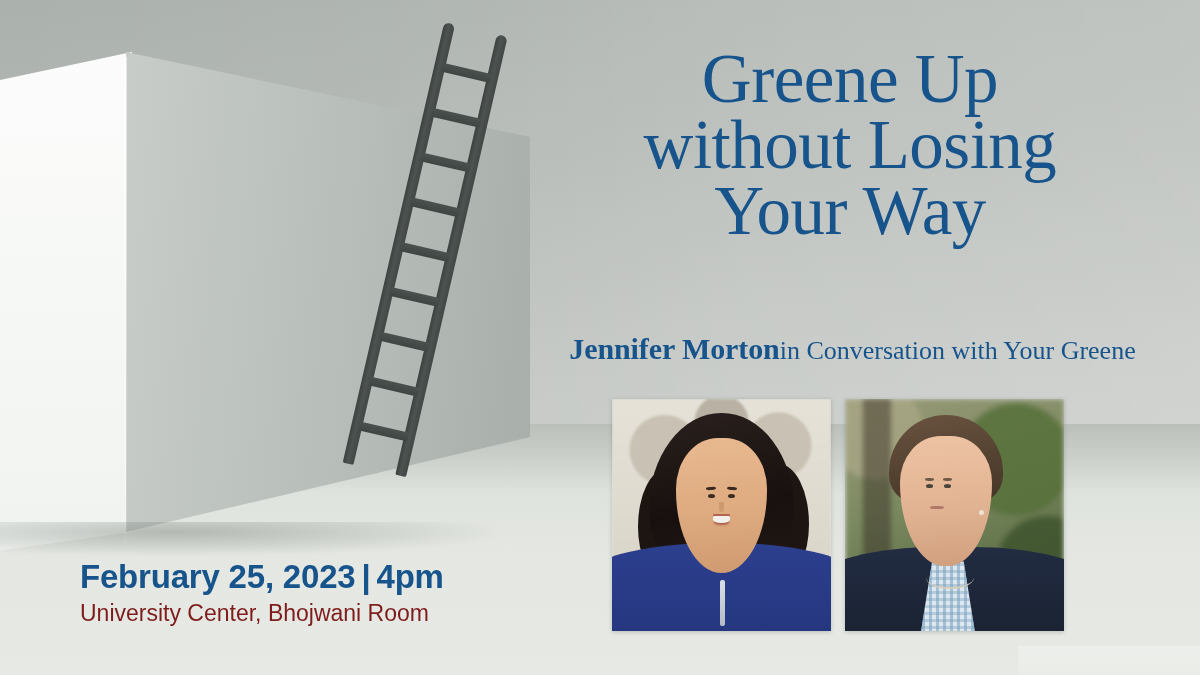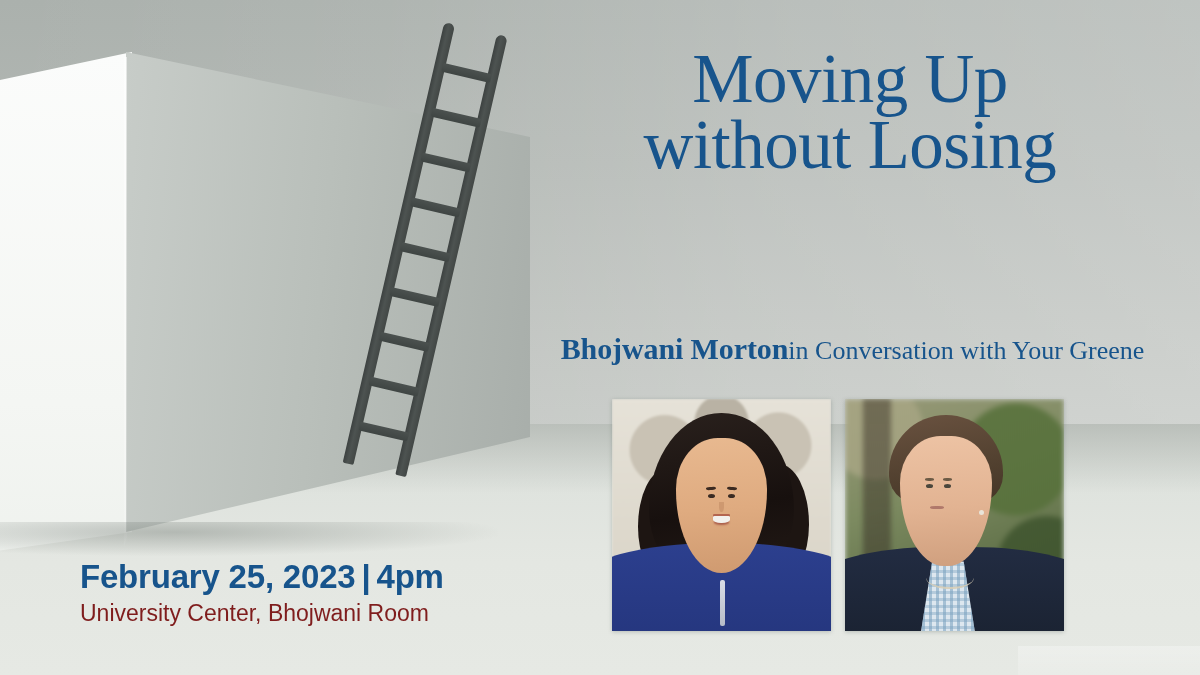--- a/index.html
+++ b/index.html
@@ -419,26 +419,27 @@
       <div class="rung" style="left:30px; top:270px; width:50px;"></div>
       <div class="rung" style="left:30px; top:316px; width:50px;"></div>
       <div class="rung" style="left:30px; top:362px; width:50px;"></div>
       <div class="rung" style="left:30px; top:408px; width:50px;"></div>
     </div>
 
     <div class="corner-panel"></div>
   </div>
 
   <div class="title-block">
-    <div class="title-line">Moving Up</div>
+    <div class="title-line">Greene Up</div>
     <div class="title-line">without Losing</div>
+    <div class="title-line">Your Way</div>
   </div>
 
   <div class="speakers">
-    <span class="speaker-main">Bhojwani Morton</span><span class="speaker-sub">in Conversation with Your Greene</span>
+    <span class="speaker-main">Jennifer Morton</span><span class="speaker-sub">in Conversation with Your Greene</span>
   </div>
 
   <div class="portraits">
 
     <div class="photo">
       <div class="p1-bg"></div>
       <div class="p1-hair-l"></div>
       <div class="p1-hair-r"></div>
       <div class="p1-hair"></div>
       <div class="p1-neck"></div>

